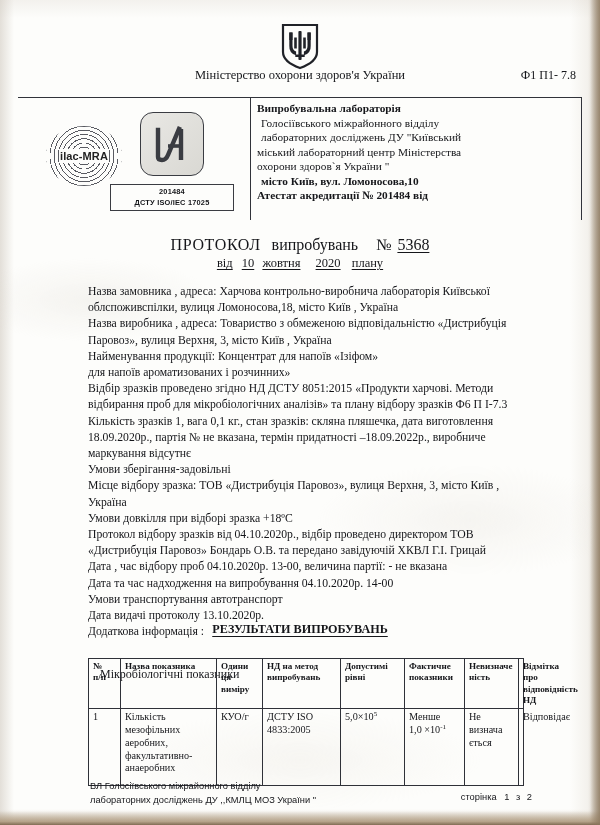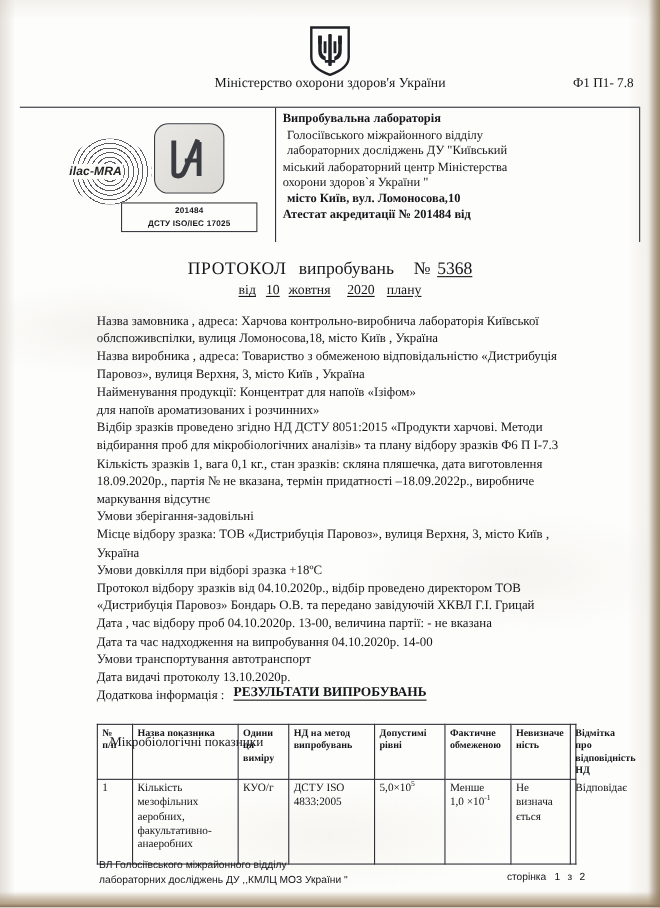--- a/index.html
+++ b/index.html
@@ -80,31 +80,30 @@
     flex: 1;
     border-right: 1.1px solid #31333a;
     padding: 3px 4px 0 6px;
     font-size: 11.3px;
     line-height: 1.29;
   }
   .headbox-right .b { font-weight: bold; }
 
   .ilac {
     position: absolute;
-    left: 44px;
+    left: 28px;
     top: 28px;
     width: 76px;
     height: 60px;
     border-radius: 50%;
     background:
       repeating-radial-gradient(circle at 50% 50%, rgba(60,62,70,.85) 0 .9px, rgba(255,255,255,0) .9px 4.2px);
     display: flex;
     align-items: center;
-    justify-content: flex-start;
-    font-style: italic;
+    justify-content: center;
   }
   .ilac span {
     font-family: "Liberation Sans", sans-serif;
     font-weight: bold;
     font-size: 11px;
     letter-spacing: .1px;
     background: #fdfdfb;
     padding: 1px 1px;
     color: #222;
   }
@@ -368,21 +367,21 @@
           <th class="c3">
             <div>НД на метод</div>
             <div>випробувань</div>
           </th>
           <th class="c4">
             <div>Допустимі</div>
             <div>рівні</div>
           </th>
           <th class="c5">
             <div>Фактичне</div>
-            <div>обмеженою</div>
+            <div>показники</div>
           </th>
           <th class="c6">
             <div>Невизначе</div>
             <div>ність</div>
           </th>
           <th class="c7">
             <div>Відмітка про</div>
             <div>відповідність</div>
             <div>НД</div>
           </th>

